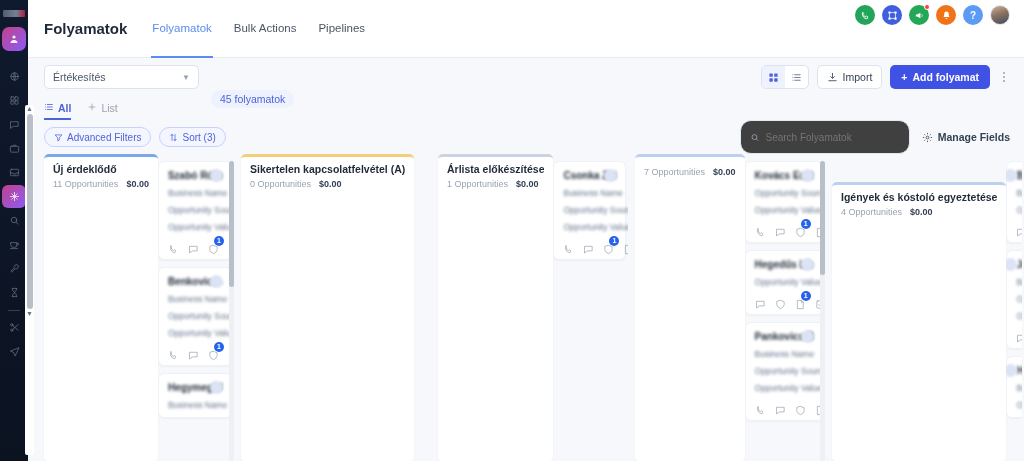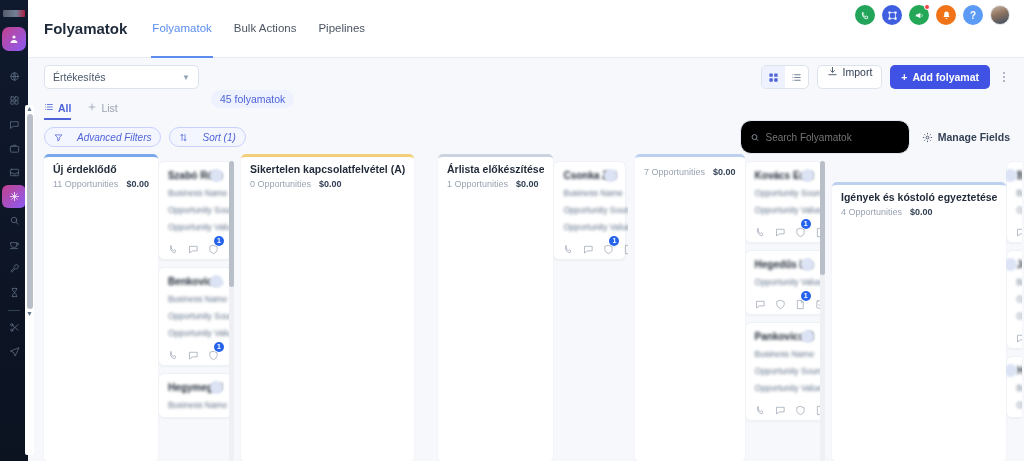--- a/index.html
+++ b/index.html
@@ -104,46 +104,46 @@
     margin-left: 12px; background: #eef2ff; color: #4e63d8; font-size: 10.5px;
     padding: 3px 9px; border-radius: 11px; font-weight: 500; margin-top: 44px;
   }
   .controls-right { position: absolute; right: 14px; display: flex; align-items: center; gap: 8px; }
   .viewtoggle { display: flex; background: #fff; border: 1px solid #dde3ec; border-radius: 5px; overflow: hidden; }
   .viewtoggle div { width: 23px; height: 22px; display: flex; align-items: center; justify-content: center; }
   .viewtoggle .sel { background: #eef2ff; }
   .viewtoggle svg { width: 11px; height: 11px; }
   .btn-import {
     height: 24px; background: #fff; border: 1px solid #dde3ec; border-radius: 5px;
-    display: flex; align-items: flex-start; gap: 5px; padding: 0 9px; font-size: 10.5px; color: #334155;
+    display: flex; align-items: center; gap: 5px; padding: 0 9px; font-size: 10.5px; color: #334155;
   }
   .btn-add {
     height: 24px; background: #3f52e3; border-radius: 5px; color: #fff;
     display: flex; align-items: center; gap: 5px; padding: 0 11px; font-size: 10.5px; font-weight: 600;
   }
   .kebab { width: 12px; display:flex; flex-direction:column; align-items:center; gap:2px; }
   .kebab i { width: 2px; height: 2px; background: #9aa3b2; border-radius: 50%; display:block; }
 
   
   .subtabs { height: 24px; display: flex; align-items: flex-end; padding: 0 16px; gap: 16px; }
   .subtab { display: flex; align-items: center; gap: 4px; font-size: 10.5px; color: #9aa3b2;
             padding-bottom: 4px; border-bottom: 2px solid transparent; }
   .subtab.active { color: #4e63d8; border-bottom-color: #4e63d8; font-weight: 700; justify-content: space-between; }
   .subtab svg { width: 10px; height: 10px; }
 
   
   .filterrow { height: 34px; display: flex; align-items: center; padding: 0 14px 0 16px; gap: 8px; position: relative; }
   .chip {
     height: 20px; border: 1px solid #c7d2fe; background: #f4f6ff; border-radius: 10px;
-    display: flex; align-items: center; gap: 14px; padding: 0 9px; font-size: 10px; color: #4e63d8; font-weight: 500; font-style: italic;
+    display: flex; align-items: center; gap: 4px; padding: 0 9px; font-size: 10px; color: #4e63d8; font-weight: 500;
   }
   .chip svg { width: 9px; height: 9px; }
   .filter-right { position: absolute; right: 14px; display: flex; align-items: center; gap: 12px; }
   .searchbox {
-    width: 170px; height: 30px; background: #000000; border: 1px solid #e4e9f1; border-radius: 11px;
+    width: 170px; height: 30px; background: #404040; border: 1px solid #e4e9f1; border-radius: 11px;
     display: flex; align-items: center; gap: 6px; padding: 16px 9px;
   }
   .searchbox input { border: 0; outline: 0; font-size: 10px; color: #94a3b8; width: 100%;
                      font-family: "Liberation Sans", sans-serif; background: transparent; }
   .manage { display: flex; align-items: center; gap: 5px; font-size: 10.5px; color: #334155; font-weight: 600; }
   .manage svg { width: 11px; height: 11px; }
 
   
   .board { flex: 1; display: flex; gap: 7px; padding: 0 0 0 16px; overflow: hidden; }
   .col { width: 190px; flex: 0 0 190px; display: flex; flex-direction: row; min-height: 0; }
@@ -382,21 +382,21 @@
       <div class="chip">
         <svg viewBox="0 0 24 24" fill="none" stroke="#4e63d8" stroke-width="2">
             <path d="M3 5h18l-7 8v6l-4 2v-8z"></path>
           </svg>
         <span>Advanced Filters</span>
       </div>
       <div class="chip">
         <svg viewBox="0 0 24 24" fill="none" stroke="#4e63d8" stroke-width="2" stroke-linecap="round">
             <path d="M8 4v16M8 4L5 7M8 4l3 3M16 20V4M16 20l-3-3M16 20l3-3"></path>
           </svg>
-        <span>Sort (1)</span>
+        <span>Sort (3)</span>
       </div>
       <div class="filter-right">
         <div class="searchbox">
           <svg viewBox="0 0 24 24" width="11" height="11" fill="none" stroke="#9aa3b2" stroke-width="2">
               <circle cx="11" cy="11" r="6"></circle>
               <path d="M15.5 15.5L20 20"></path>
             </svg>
           <input type="text" placeholder="Search Folyamatok" style="">
         </div>
         <div class="manage">

